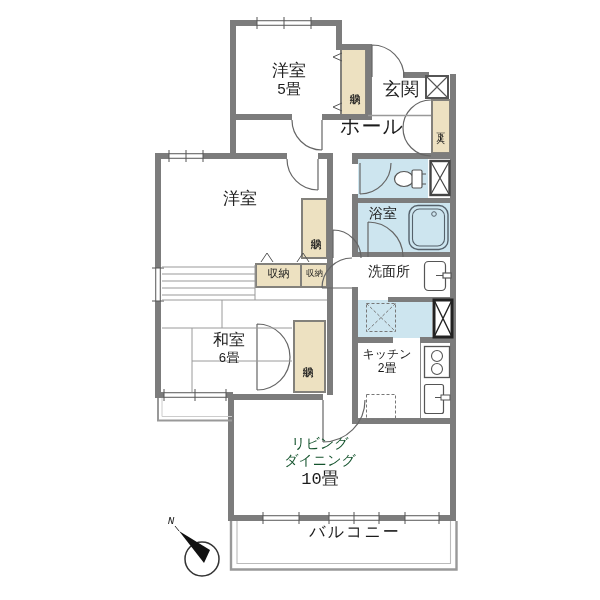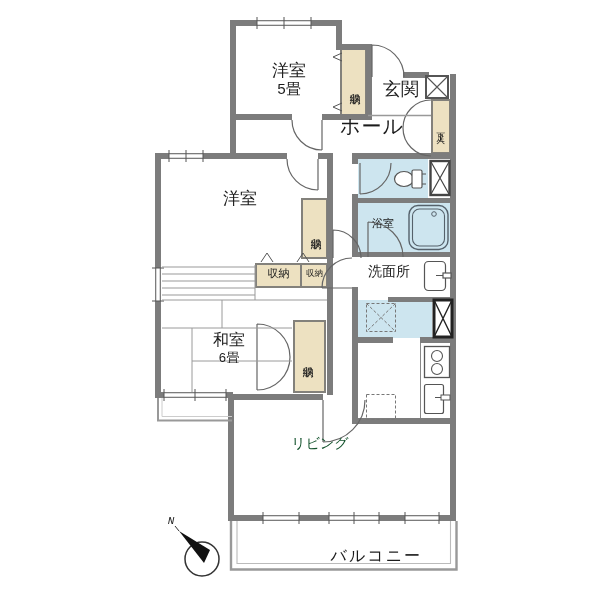--- a/index.html
+++ b/index.html
@@ -161,26 +161,32 @@
   </div>
   <div class="lbl" style="left:180px;top:190px;width:120px;font-size:17px;">
     <span class="sub">洋室</span>
   </div>
   <div class="lbl" style="left:186px;top:332px;width:86px;font-size:16px;">
     <span class="sub">和室</span>
     <span class="sub" style="font-size:13px;">6畳</span>
   </div>
   <div class="lbl" style="left:372px;top:80px;width:58px;font-size:18px;">玄関</div>
   <div class="lbl" style="left:336px;top:116px;width:72px;font-size:20px;letter-spacing:1px;">ホール</div>
-  <div class="lbl" style="left:360px;top:206px;width:46px;font-size:11px;margin-top:12px;">浴室</div>
+  <div class="lbl" style="left:360px;top:206px;width:46px;font-size:14px;">浴室</div>
   <div class="lbl" style="left:355px;top:264px;width:68px;font-size:14px;">洗面所</div>
+  <div class="lbl" style="left:355px;top:348px;width:64px;font-size:12px;">
+    <span class="sub">キッチン</span>
+    <span class="sub">2畳</span>
+  </div>
   <div class="lbl" style="left:250px;top:436px;width:140px;font-size:14px;">
     <span class="sub gray">リビング</span>
+    <span class="sub gray">ダイニング</span>
+    <span class="sub" style="font-size:17px;">10畳</span>
   </div>
-  <div class="lbl" style="left:288px;top:548px;width:134px;font-size:16px;letter-spacing:2px;text-align:right;">バルコニー</div>
+  <div class="lbl" style="left:288px;top:524px;width:134px;font-size:16px;letter-spacing:2px;">バルコニー</div>
 
   <div class="lbl vtext" style="left:347px;top:56px;height:58px;font-size:11px;">収納</div>
   <div class="lbl vtext" style="left:308px;top:205px;height:50px;font-size:11px;">収納</div>
   <div class="lbl" style="left:256px;top:268px;width:45px;font-size:11px;">収納</div>
   <div class="lbl" style="left:301px;top:269px;width:27px;font-size:8.5px;">収納</div>
   <div class="lbl vtext" style="left:300px;top:330px;height:56px;font-size:11px;">収納</div>
   <div class="lbl vtext" style="left:435px;top:103px;height:48px;font-size:8.5px;">下足入</div>
 
   <div class="lbl" style="left:164px;top:515px;width:14px;font-size:11px;font-style:italic;">N</div>
 

